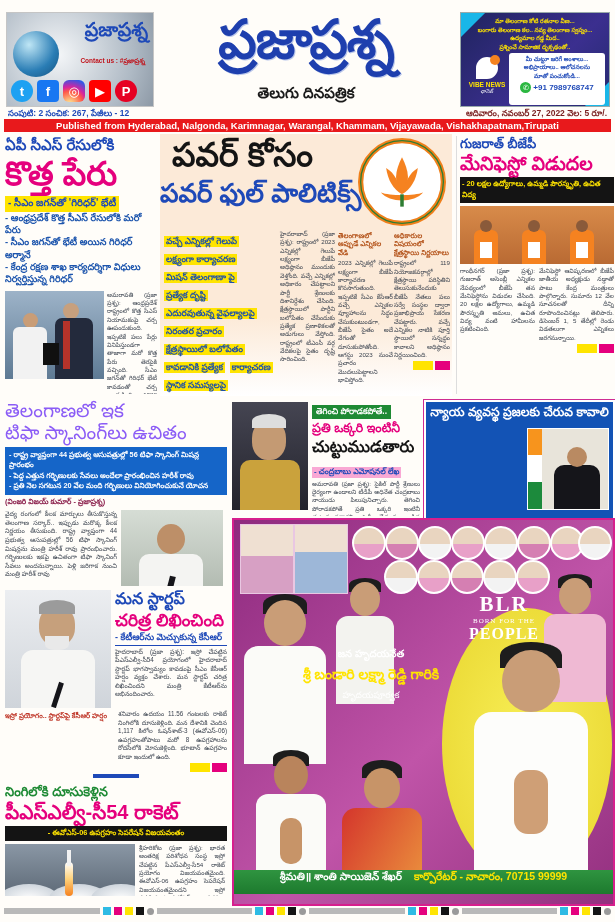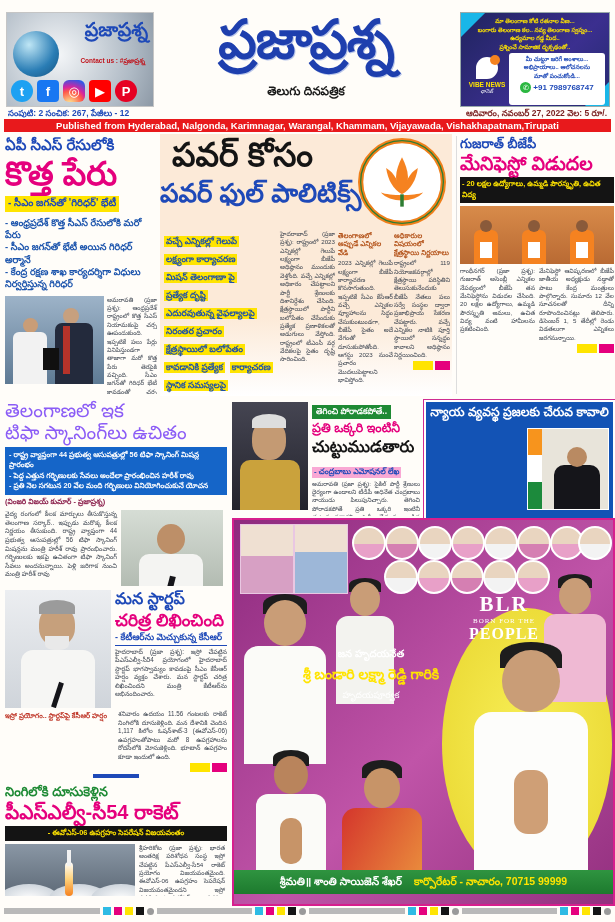--- a/index.html
+++ b/index.html
@@ -15,21 +15,21 @@
   .logo-contact{position:absolute;right:8px;top:44px;font-size:6.5px;color:#c0141c;font-weight:bold;}
   .social-row{position:absolute;left:4px;bottom:4px;display:flex;gap:4px;}
   .sic{width:22px;height:22px;border-radius:4px;display:flex;align-items:center;justify-content:center;
        color:#fff;font-size:13px;font-weight:bold;}
   .sic.tw{background:#1da1f2;border-radius:50%;}
   .sic.fb{background:#1877f2;}
   .sic.ig{background:radial-gradient(circle at 30% 110%,#fdf497,#fd5949 45%,#d6249f 60%,#285aeb 90%);border-radius:6px;}
   .sic.yt{background:#ff0000;}
   .sic.pi{background:#e60023;border-radius:50%;}
   .masthead-title{left:150px;top:6px;width:312px;text-align:center;font-size:54px;font-weight:bold;color:#1e3fae;line-height:1.25;letter-spacing:-1px;text-shadow:1px 1px 0 #b9c6ea;}
-  .masthead-sub{left:150px;top:84px;width:312px;text-align:center;font-size:12px;font-weight:bold;color:#1a1a1a;}
+  .masthead-sub{left:150px;top:84px;width:312px;text-align:center;font-size:15px;font-weight:bold;color:#1a1a1a;}
   .head-ad{left:460px;top:12px;width:148px;height:93px;background:linear-gradient(135deg,#20245f,#3b2f8f 60%,#232a6e);border:1px solid #9aa;overflow:hidden;}
   .head-ad .corner{position:absolute;width:34px;height:34px;background:#19b6e8;transform:rotate(45deg);}
   .ad-lines{position:absolute;left:0;top:4px;width:100%;text-align:center;color:#ffe400;font-size:6px;line-height:1.45;font-weight:bold;}
   .vibe-logo{position:absolute;left:6px;top:44px;width:40px;height:34px;}
   .vibe-v{width:22px;height:22px;margin:0 auto;border-radius:50% 50% 50% 0;background:#fff;position:relative;}
   .vibe-v::after{content:"";position:absolute;right:-2px;top:-2px;width:10px;height:10px;border-radius:50%;background:#f58220;}
   .vibe-name{color:#ffe400;font-size:6.5px;font-weight:bold;text-align:center;margin-top:2px;}
   .vibe-sub{color:#fff;font-size:5px;text-align:center;}
   .ad-inner{position:absolute;right:4px;top:40px;width:92px;height:48px;background:#fff;border-radius:3px;padding:2px;}
   .ad-inner .t{color:#1e49b8;font-size:6px;line-height:1.4;text-align:center;font-weight:bold;}
@@ -48,21 +48,21 @@
   .sub-brown{color:#b4541b;font-weight:bold;line-height:1.2;}
   .tags{display:flex;gap:2px;justify-content:flex-end;margin-top:2px;}
   .tag-y{width:20px;height:9px;background:#ffe400;}
   .tag-p{width:15px;height:9px;background:#e5007d;}
   .photo{position:relative;overflow:hidden;background:#ccc;}
   .head-c{position:absolute;border-radius:50%;background:#c99d77;}
   
   .art-apcs{left:5px;top:136px;width:152px;border-right:1px solid #ddd;padding-right:3px;height:258px;overflow:hidden;}
   .apcs-kicker{font-size:15px;}
   .apcs-hl{font-size:33px;}
-  .apcs-bullets{font-size:9.5px;margin-top:5px;}
+  .apcs-bullets{font-size:9.5px;}
   .apcs-row{display:flex;gap:3px;margin-top:5px;}
   .apcs-photo{width:99px;height:88px;background:linear-gradient(#9db3c8,#5e7a94);}
   .apcs-body{width:50px;font-size:6.2px;}
   
   .art-power{left:160px;top:134px;width:292px;height:262px;background:linear-gradient(#fcead8 70%,#ffffff);overflow:hidden;}
   .power-h1{position:absolute;left:12px;top:2px;font-size:33px;font-weight:bold;color:#141414;}
   .power-h2{position:absolute;left:0px;top:44px;font-size:26px;font-weight:bold;color:#1e49b8;}
   .bjp-logo{position:absolute;right:6px;top:4px;width:88px;height:88px;}
   .power-points{position:absolute;left:4px;top:96px;width:112px;}
   .ppoint{display:inline-block;background:#ffe400;color:#1d50a8;font-weight:bold;font-size:8.8px;padding:0 2px;margin-bottom:1px;line-height:1.25;}
@@ -139,21 +139,21 @@
   .blr-t3{font-size:16px;font-weight:bold;letter-spacing:1px;}
   .y-ellipse{position:absolute;left:208px;top:88px;width:170px;height:272px;border-radius:50%;background:radial-gradient(#f8ef57,#e8d52e);}
   .port{position:absolute;background:linear-gradient(#f0e3d6 30%,#fdfdfd 30%);border-radius:4px 4px 0 0;}
   .port .hd{position:absolute;left:50%;transform:translateX(-50%);border-radius:50%;background:#c99d77;}
   .port .hair{position:absolute;left:50%;transform:translateX(-50%);border-radius:50% 50% 0 0;background:#1d1d1d;}
   .blr-lines{position:absolute;left:58px;top:128px;width:158px;text-align:center;}
   .blr-l1{color:#fff;font-size:10px;font-weight:bold;}
   .blr-l2{color:#ffe400;font-size:14px;font-weight:bold;margin-top:4px;}
   .blr-l3{color:#fff;font-size:9px;margin-top:4px;}
   .blr-l4{color:#ffe400;font-size:15px;font-weight:bold;margin-top:3px;}
-  .blr-footer{position:absolute;left:0;bottom:10px;width:100%;height:24px;background:linear-gradient(#2f9440,#1d7a2e);display:flex;align-items:center;justify-content:center;gap:12px;}
+  .blr-footer{position:absolute;left:0;bottom:10px;width:100%;height:24px;background:linear-gradient(#2f9440,#1d7a2e);display:flex;align-items:flex-start;justify-content:center;gap:12px;}
   .blr-f1{color:#fff;font-size:10.5px;font-weight:bold;}
   .blr-f2{color:#ffe400;font-size:10.5px;font-weight:bold;}
   
   .print-bar{left:4px;top:906px;width:607px;height:10px;display:flex;align-items:center;gap:3px;}
   .cb-gray{flex:1;height:6px;background:#b9b9b9;}
   .cb{width:8px;height:8px;}
   .cb.c{background:#2ebbe4;} .cb.m{background:#e5007d;} .cb.y{background:#ffe400;} .cb.k{background:#141414;}
   .cb.dot{width:7px;height:7px;border-radius:50%;background:#9a9a9a;}
 </style>
 </head>

